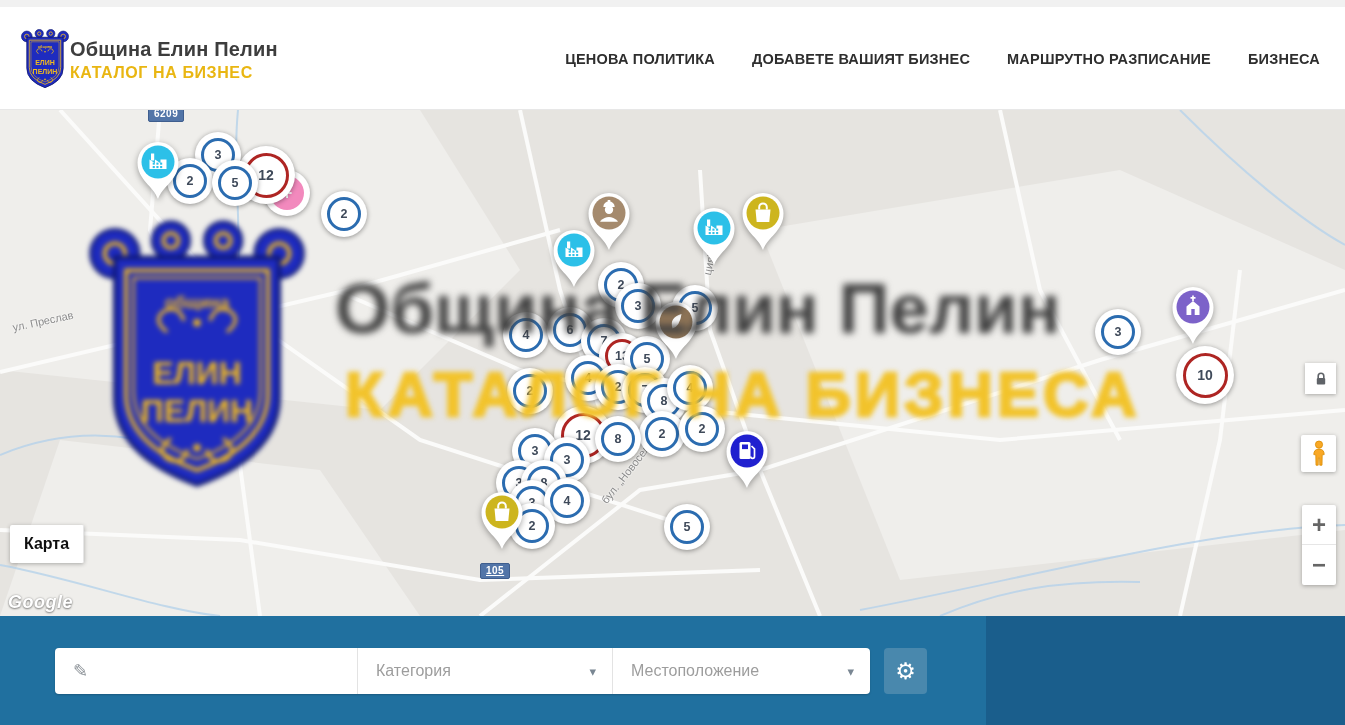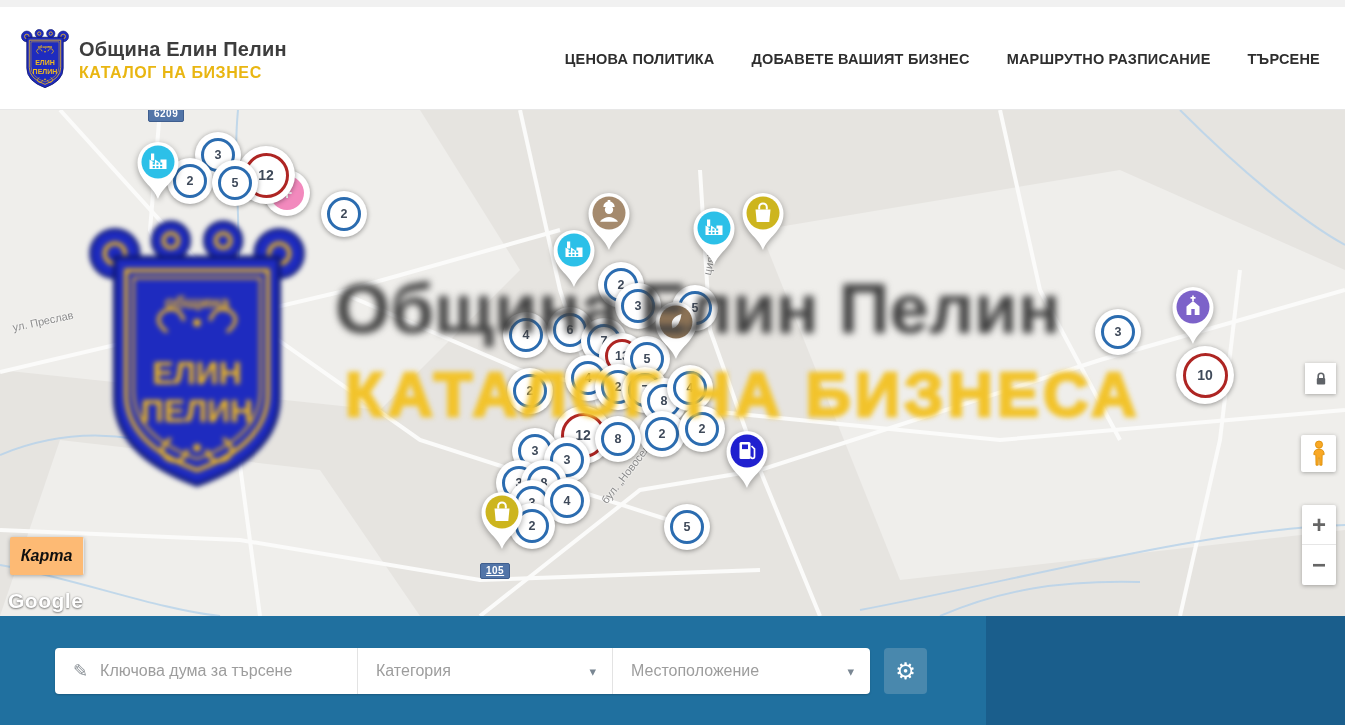--- a/index.html
+++ b/index.html
@@ -3,21 +3,21 @@
 <meta charset="utf-8">
 <style>
   * { margin:0; padding:0; box-sizing:border-box; }
   html,body { width:1345px; height:725px; overflow:hidden; font-family:"Liberation Sans", sans-serif; background:#fff; }
 
   
   .topstrip { height:7px; background:#f1f1f1; }
   .header { position:relative; height:103px; background:#fff; border-bottom:1px solid #e7e7e7; }
   .logo { position:absolute; left:20px; top:22px; display:flex; align-items:center; cursor:pointer; }
   .logo-emblem { width:50px; height:62px; }
-  .logo-text { margin-left:9px; }
+  .logo-text { }
   .logo-title { font-size:20px; font-weight:bold; color:#3d3d3d; letter-spacing:.2px; }
   .logo-subtitle { font-size:16px; font-weight:bold; color:#e9b612; letter-spacing:.6px; margin-top:3px; }
   .nav { position:absolute; right:25px; top:0; height:103px; display:flex; align-items:center; gap:37px;text-align:right; }
   .nav a { font-size:14.5px; font-weight:bold; color:#2e2e2e; text-decoration:none; letter-spacing:.2px; cursor:pointer; }
 
   
   .map { position:relative; height:506px; background:#e6e4e0; overflow:hidden; }
   .map-decor { position:absolute; left:0; top:0; z-index:0; }
   .street-label { position:absolute; z-index:1; font-size:11px; color:#8a8a8a; text-shadow:0 0 2px #fff,0 0 2px #fff; white-space:nowrap; }
   .road-badge { position:absolute; z-index:1; background:#5275a8; border:1px solid #3f5e8e; color:#fff; font-size:10px; font-weight:bold; padding:1px 5px 2px; border-radius:2px; letter-spacing:.5px; }
@@ -32,28 +32,28 @@
   .cluster.red .inner { border-color:#ae2523; }
   .cluster.pink .inner { border:none; background:#f289bd; color:#fff; font-size:18px; }
   .pin { position:absolute; z-index:3; filter:drop-shadow(0 2px 3px rgba(0,0,0,.35)); cursor:pointer; }
 
   .watermark-emblem { position:absolute; z-index:4; left:85px; top:110px; width:224px; filter:blur(2.5px); pointer-events:none; }
   .wm-line1 { position:absolute; z-index:4; left:335px; top:158px; font-size:71px; font-weight:bold; color:#414141;
               filter:blur(3.5px); white-space:nowrap; letter-spacing:0; pointer-events:none; }
   .wm-line2 { position:absolute; z-index:4; left:345px; top:248px; font-size:63px; font-weight:bold; color:#f2c32b;
               -webkit-text-stroke:2.5px #f2c32b; filter:blur(2.5px); white-space:nowrap; letter-spacing:4px; pointer-events:none; }
 
-  .maptype { position:absolute; z-index:5; left:10px; top:427px; display:flex; background:#fdba74; border-radius:2px;
-             box-shadow:0 1px 4px rgba(0,0,0,.3); overflow:hidden;font-style:italic; }
+  .maptype { position:absolute; z-index:5; left:10px; top:415px; display:flex; background:#ffffff; border-radius:2px;
+             box-shadow:0 1px 4px rgba(0,0,0,.3); overflow:hidden; }
   .maptype div { height:38px; display:flex; align-items:center; justify-content:center; font-size:16px; cursor:pointer; }
   .maptype .mt-map { width:74px; font-weight:bold; color:#0f0f0f; border-right:1px solid #e6e6e6; }
   .maptype .mt-sat { width:104px; color:#6e6e6e; }
 
-  .google-logo { position:absolute; z-index:5; left:8px; bottom:3px; font-size:21px; font-weight:bold; color:#fff;
-                 text-shadow:0 0 2px rgba(0,0,0,.35), 0 1px 2px rgba(0,0,0,.4); letter-spacing:.5px; cursor:pointer; }
+  .google-logo { position:absolute; z-index:5; left:8px; bottom:3px; font-size:18px; font-weight:bold; color:#fff;
+                 text-shadow:0 0 2px rgba(0,0,0,.35), 0 1px 2px rgba(0,0,0,.4); letter-spacing:.5px; cursor:pointer;font-style:italic; }
   .attribution { position:absolute; z-index:5; right:6px; bottom:4px; font-size:10px; color:#3c3c3c;
                  text-shadow:0 0 2px #fff,0 0 2px #fff; }
   .attribution span { margin-left:13px; cursor:pointer; }
 
   .ctl-lock { position:absolute; z-index:5; left:1305px; top:253px; width:31px; height:31px; background:#fff;
               box-shadow:0 1px 4px rgba(0,0,0,.3); display:flex; align-items:center; justify-content:center; cursor:pointer; }
   .ctl-pegman { position:absolute; z-index:5; left:1301px; top:325px; width:35px; height:37px; background:#fff; border-radius:2px;
               box-shadow:0 1px 4px rgba(0,0,0,.3); display:flex; align-items:center; justify-content:center; cursor:pointer; }
   .ctl-zoom { position:absolute; z-index:5; left:1302px; top:395px; width:34px; background:#fff; border-radius:2px;
               box-shadow:0 1px 4px rgba(0,0,0,.3); }
@@ -112,21 +112,21 @@
     </svg>
     <div class="logo-text">
       <div class="logo-title">Община Елин Пелин</div>
       <div class="logo-subtitle">КАТАЛОГ НА БИЗНЕС</div>
     </div>
   </div>
   <nav class="nav" id="main-nav">
       <a>ЦЕНОВА ПОЛИТИКА</a>
       <a>ДОБАВЕТЕ ВАШИЯТ БИЗНЕС</a>
       <a>МАРШРУТНО РАЗПИСАНИЕ</a>
-      <a>ТЪРСЕНЕ</a>
+      <a>БИЗНЕСА</a>
     </nav>
 </div>
 
 <div class="map" id="map">
   <svg class="map-decor" width="1345" height="506" viewBox="0 0 1345 506">
     <g fill="#efeeeb">
       <polygon points="0,0 420,0 520,160 380,300 0,260"></polygon>
       <polygon points="760,120 1120,60 1345,160 1345,420 900,470"></polygon>
       <polygon points="60,330 320,360 420,506 0,506"></polygon>
     </g>
@@ -387,21 +387,20 @@
         <path d="M19.5 20.5 h15 l-1.2 12.5 h-12.6 z" fill="#fff"></path>
         <path d="M23.2 20.5 v-2.3 a3.8 3.8 0 0 1 7.6 0 v2.3" stroke="#fff" stroke-width="2" fill="none"></path>
       </svg></div>
   </div>
 
 <div class="searchbar">
   <div class="darkpanel"></div>
   <div class="fields">
     <div class="field keyword">
       <span class="pencil">✎</span>
-      <input type="text" placeholder="Ключова дума за търсене" style="">
     </div>
     <div class="field cat">
       <span class="sel-label">Категория</span>
       <span class="caret">▾</span>
     </div>
     <div class="field loc">
       <span class="sel-label">Местоположение</span>
       <span class="caret">▾</span>
     </div>
   </div>

